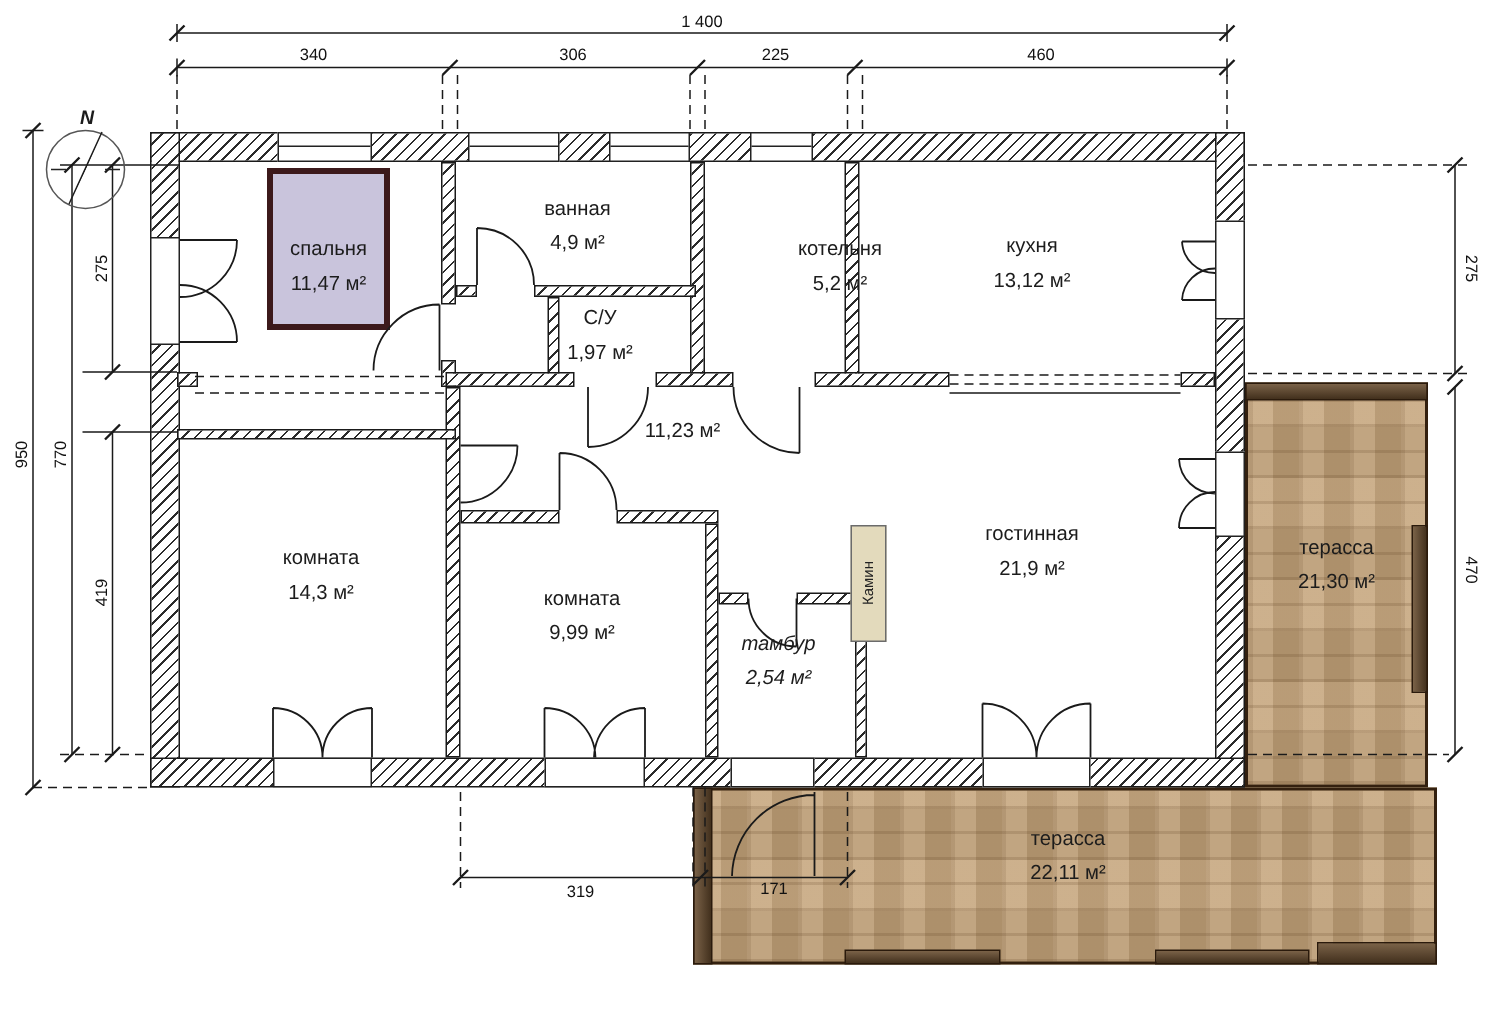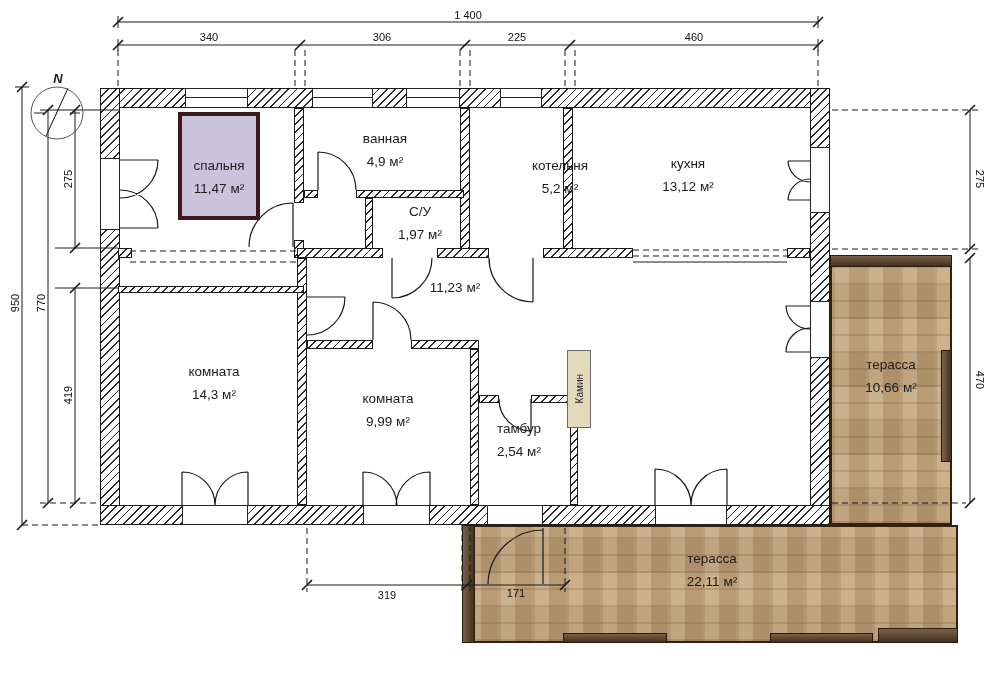--- a/index.html
+++ b/index.html
@@ -150,21 +150,21 @@
   </svg>
 
   <div class="rl" style="left:219px;top:178px;">
     <div>спальня</div>
     <div>11,47 м²</div>
   </div>
   <div class="rl" style="left:385px;top:151px;">
     <div>ванная</div>
     <div>4,9 м²</div>
   </div>
-  <div class="rl" style="left:420px;top:224px;">
+  <div class="rl" style="left:400px;top:224px;">
     <div>С/У</div>
     <div>1,97 м²</div>
   </div>
   <div class="rl" style="left:516px;top:178px;margin-left:44px;">
     <div>котельня</div>
     <div>5,2 м²</div>
   </div>
   <div class="rl" style="left:688px;top:176px;">
     <div>кухня</div>
     <div>13,12 м²</div>
@@ -173,27 +173,31 @@
     <div>11,23 м²</div>
   </div>
   <div class="rl" style="left:214px;top:384px;">
     <div>комната</div>
     <div>14,3 м²</div>
   </div>
   <div class="rl" style="left:388px;top:411px;">
     <div>комната</div>
     <div>9,99 м²</div>
   </div>
-  <div class="rl" style="left:519px;top:441px;">
+  <div class="rl" style="left:519px;top:441px;font-style:italic;">
     <div>тамбур</div>
     <div>2,54 м²</div>
   </div>
+  <div class="rl" style="left:688px;top:368px;">
+    <div>гостинная</div>
+    <div>21,9 м²</div>
+  </div>
   <div class="rl" style="left:891px;top:377px;">
     <div>терасса</div>
-    <div>10,66 м²</div>
+    <div>21,30 м²</div>
   </div>
   <div class="rl" style="left:712px;top:571px;">
     <div>терасса</div>
     <div>22,11 м²</div>
   </div>
 
   <div class="dim" style="left:468px;top:15px;">1 400</div>
   <div class="dim" style="left:209px;top:37px;">340</div>
   <div class="dim" style="left:382px;top:37px;">306</div>
   <div class="dim" style="left:517px;top:37px;">225</div>

